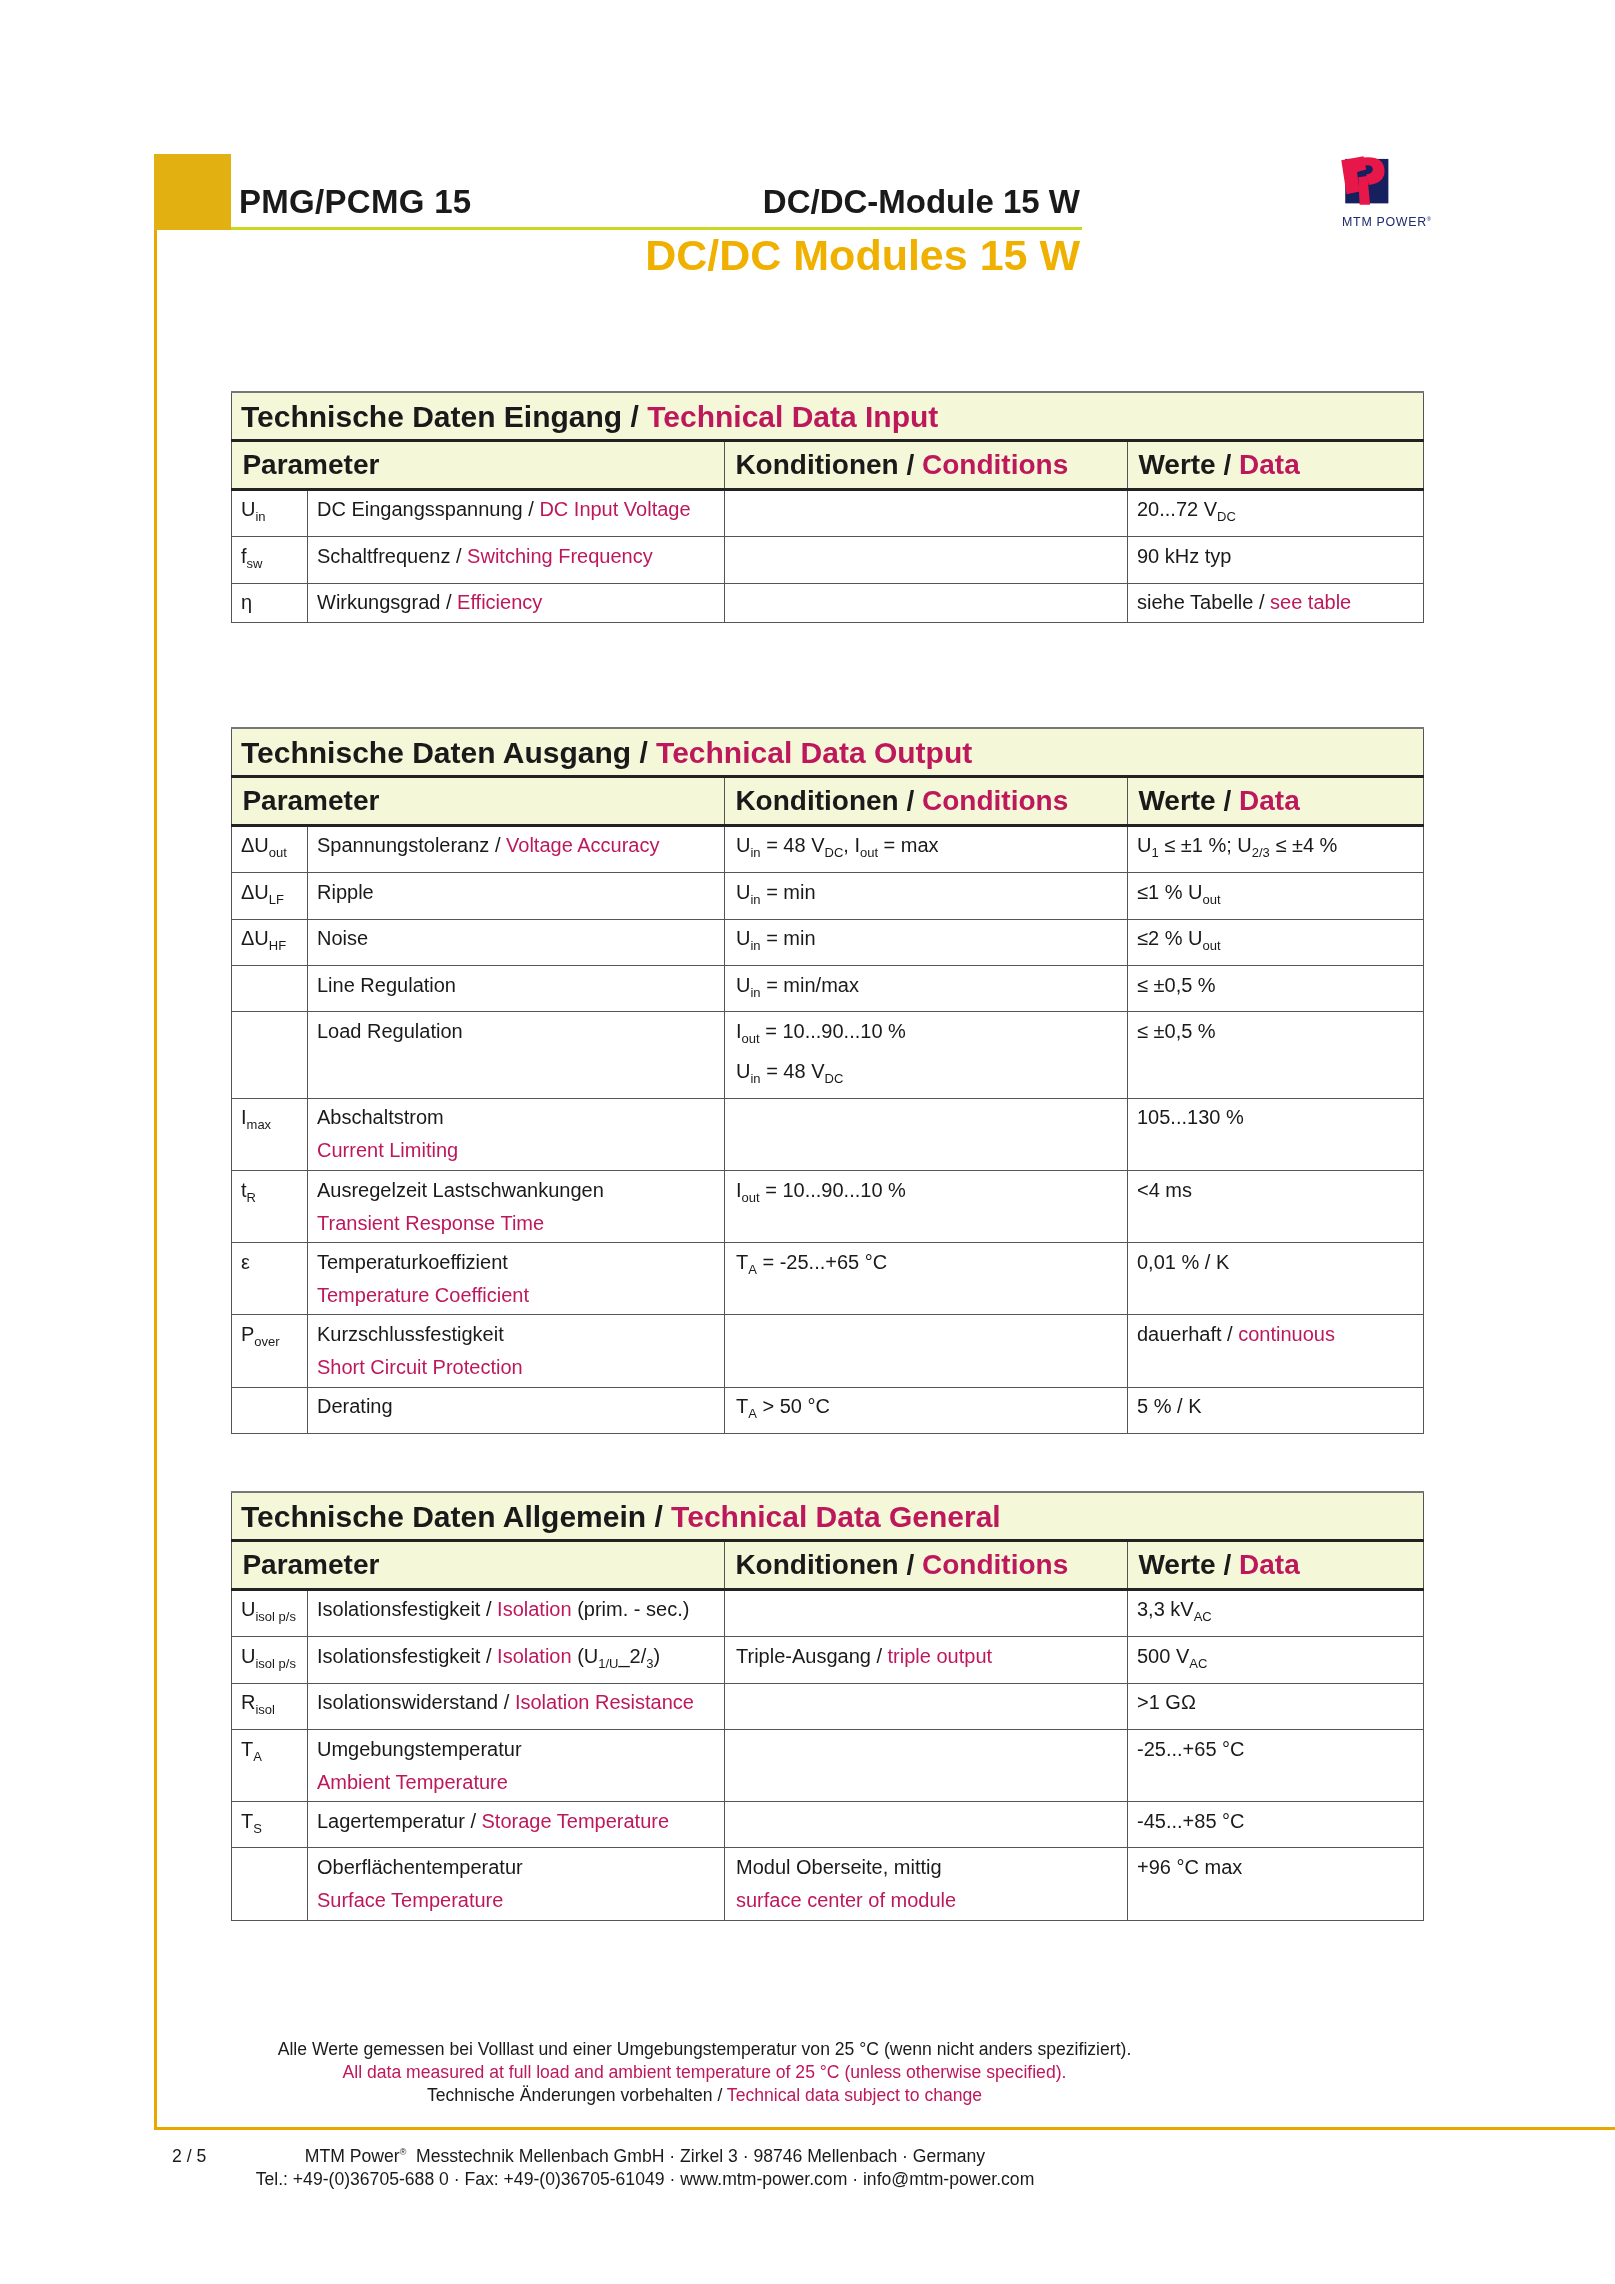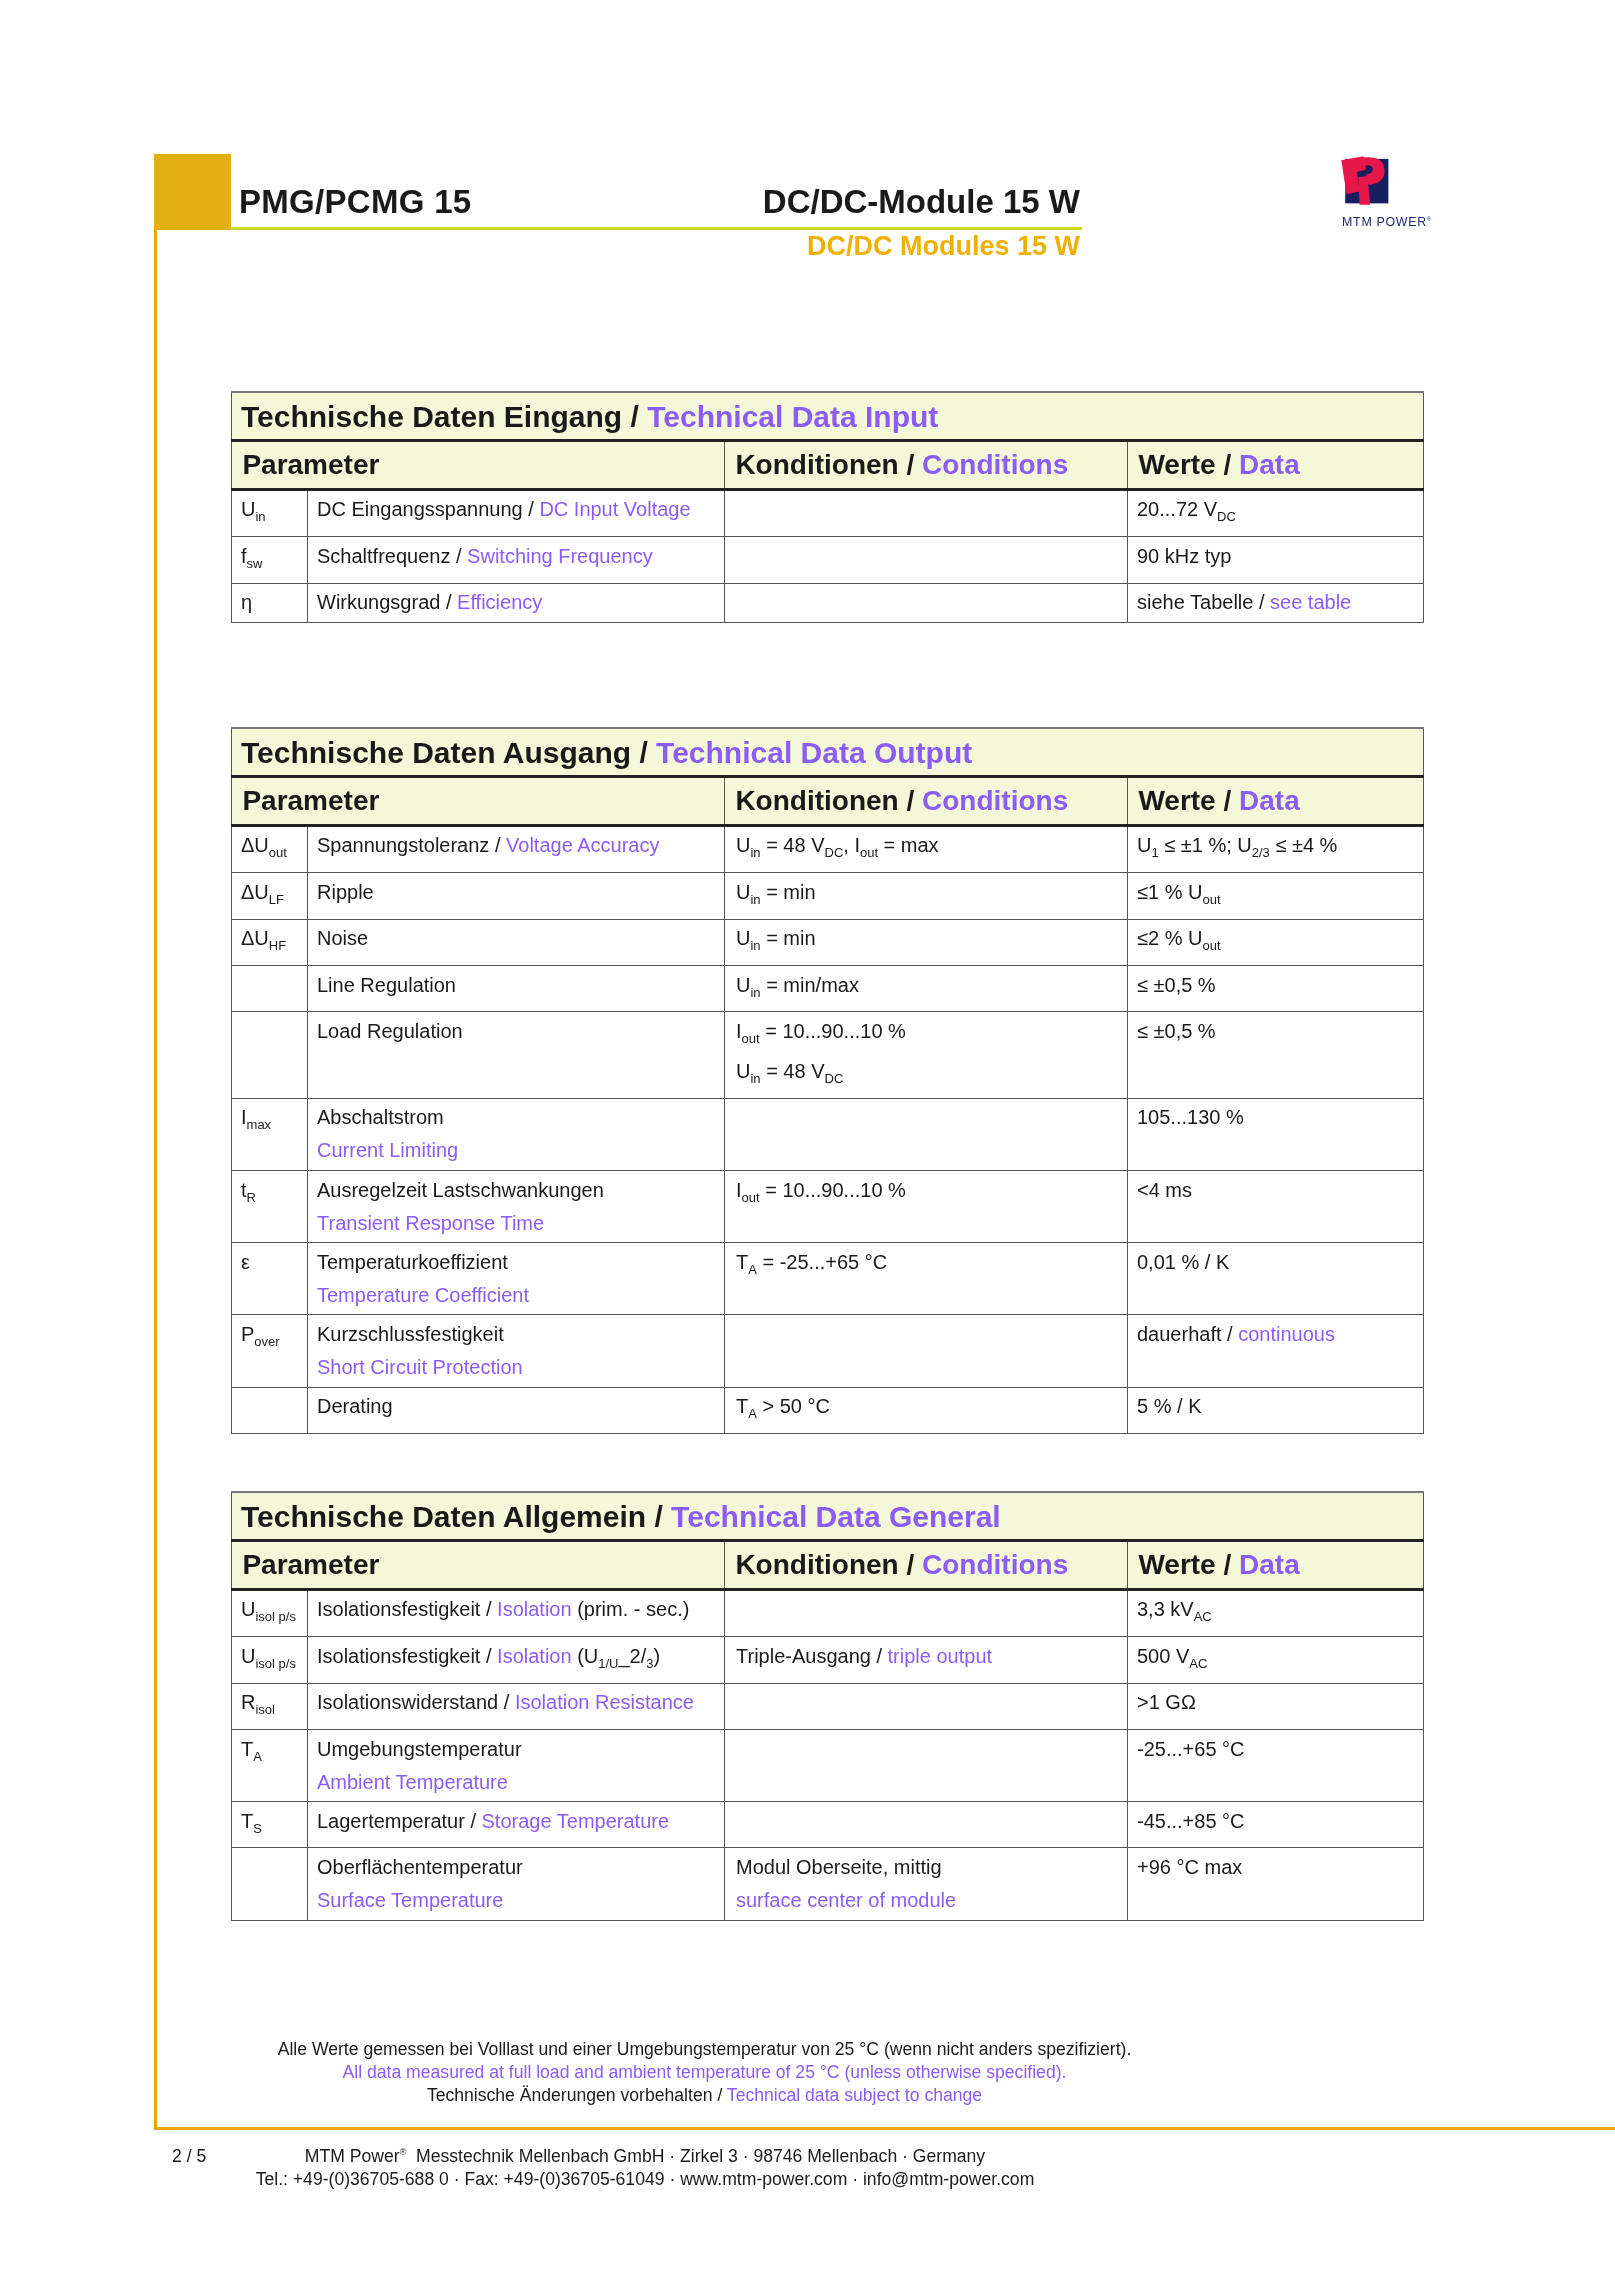--- a/index.html
+++ b/index.html
@@ -1,27 +1,27 @@
 <!DOCTYPE html>
 <html style="font-size:10.4px"><head>
 <meta charset="utf-8">
 <style>
   html, body { margin:0; padding:0; background:#ffffff; }
   body { width:1616px; height:2284px; position:relative; font-family:"Liberation Sans", sans-serif; color:#1a1a1a; overflow:hidden; }
-  .en { color:#8b5cf6; }
+  .en { color:#be185d; }
 
   
   .frame-left { position:absolute; left:154px; top:154px; width:3.3px; height:1976px; background:#e8a800; }
   .frame-bottom { position:absolute; left:154px; top:2127px; width:1462px; height:3.3px; background:#e8a800; }
   .corner-block { position:absolute; left:154px; top:154px; width:77px; height:76px; background:#e2b010; }
   .header-rule { position:absolute; left:231px; top:227px; width:851px; height:2.6px; background:#c9d820; }
 
   .title-left { position:absolute; left:239px; top:183px; font-size:33px; font-weight:bold; letter-spacing:0.3px; }
   .title-right { position:absolute; right:536px; top:183px; font-size:33px; font-weight:bold; text-align:right; }
-  .subtitle-right { position:absolute; right:536px; top:231px; font-size:27px; font-weight:bold; color:#f0b000; text-align:right; }
+  .subtitle-right { position:absolute; right:536px; top:231px; font-size:43px; font-weight:bold; color:#f0b000; text-align:right; }
 
   
   .logo { position:absolute; left:1309px; top:154px; width:156px; height:78px; }
   .logo-mark { position:absolute; left:31px; top:1.3px; width:51px; height:51px; }
   .logo-text { position:absolute; left:0; top:61px; width:156px; text-align:center; font-size:12.4px; letter-spacing:0.7px; color:#1c2a6e; }
   .logo-text sup { font-size:5.9px; }
 
   
   .tbl { position:absolute; left:231px; width:1193px; border-collapse:collapse; }
   .tbl td { border:1.3px solid #555; vertical-align:top; font-size:20px; line-height:33px; padding:2.6px 9px; }

